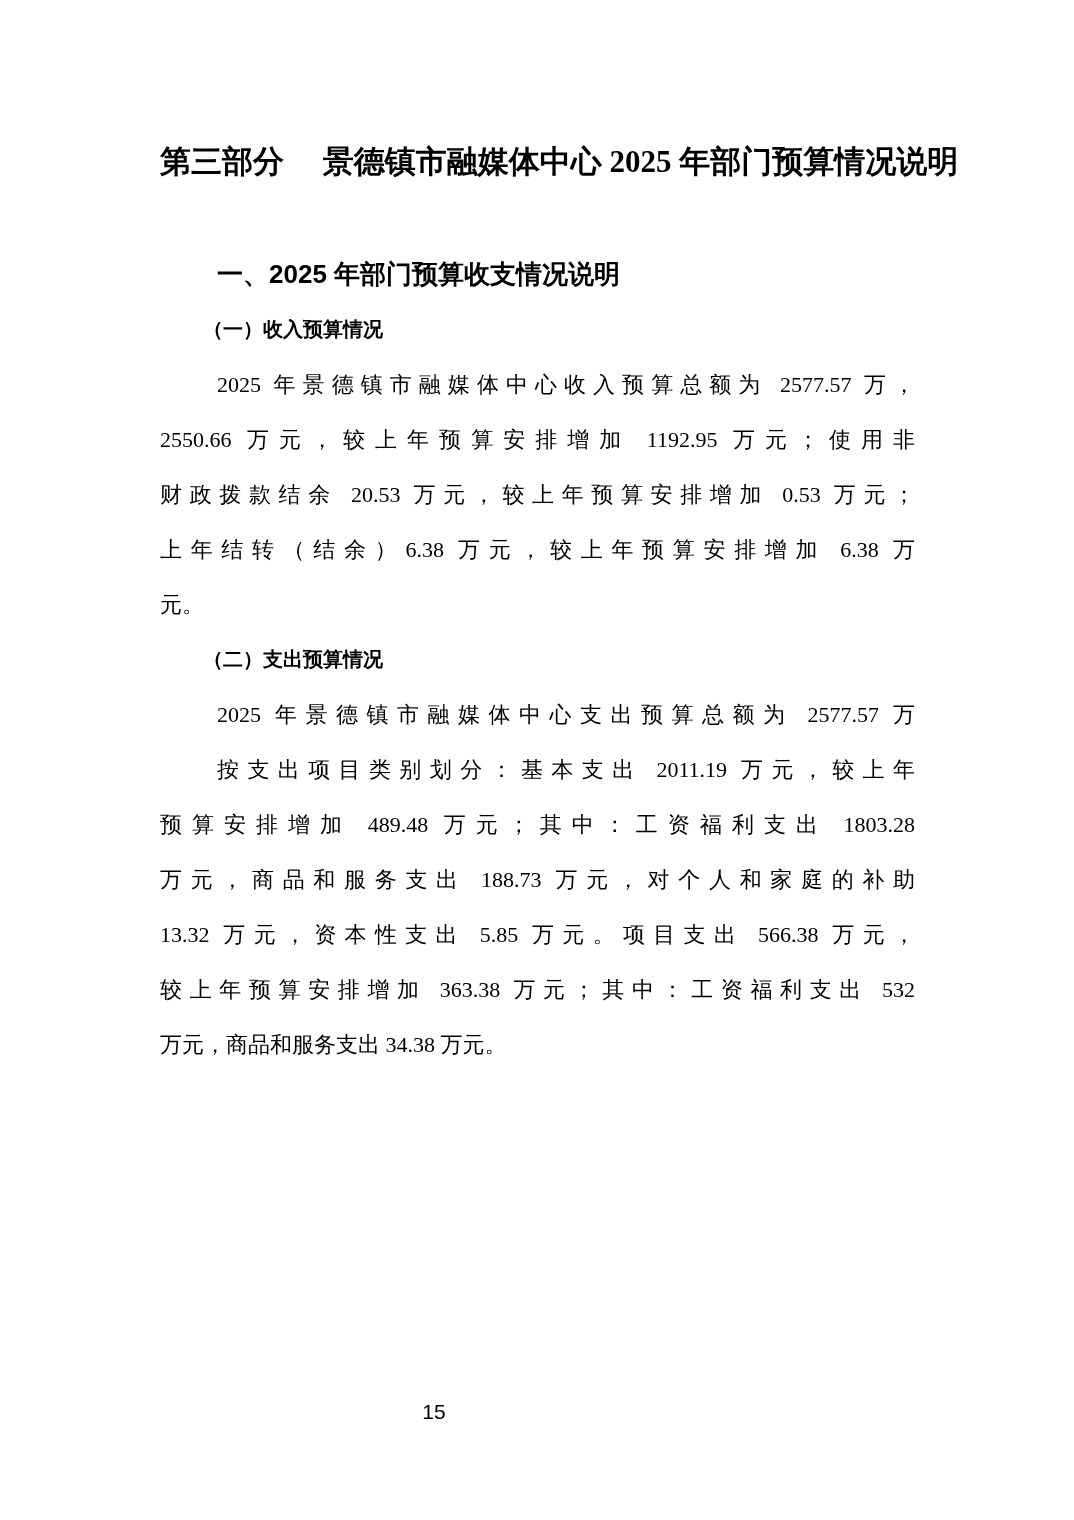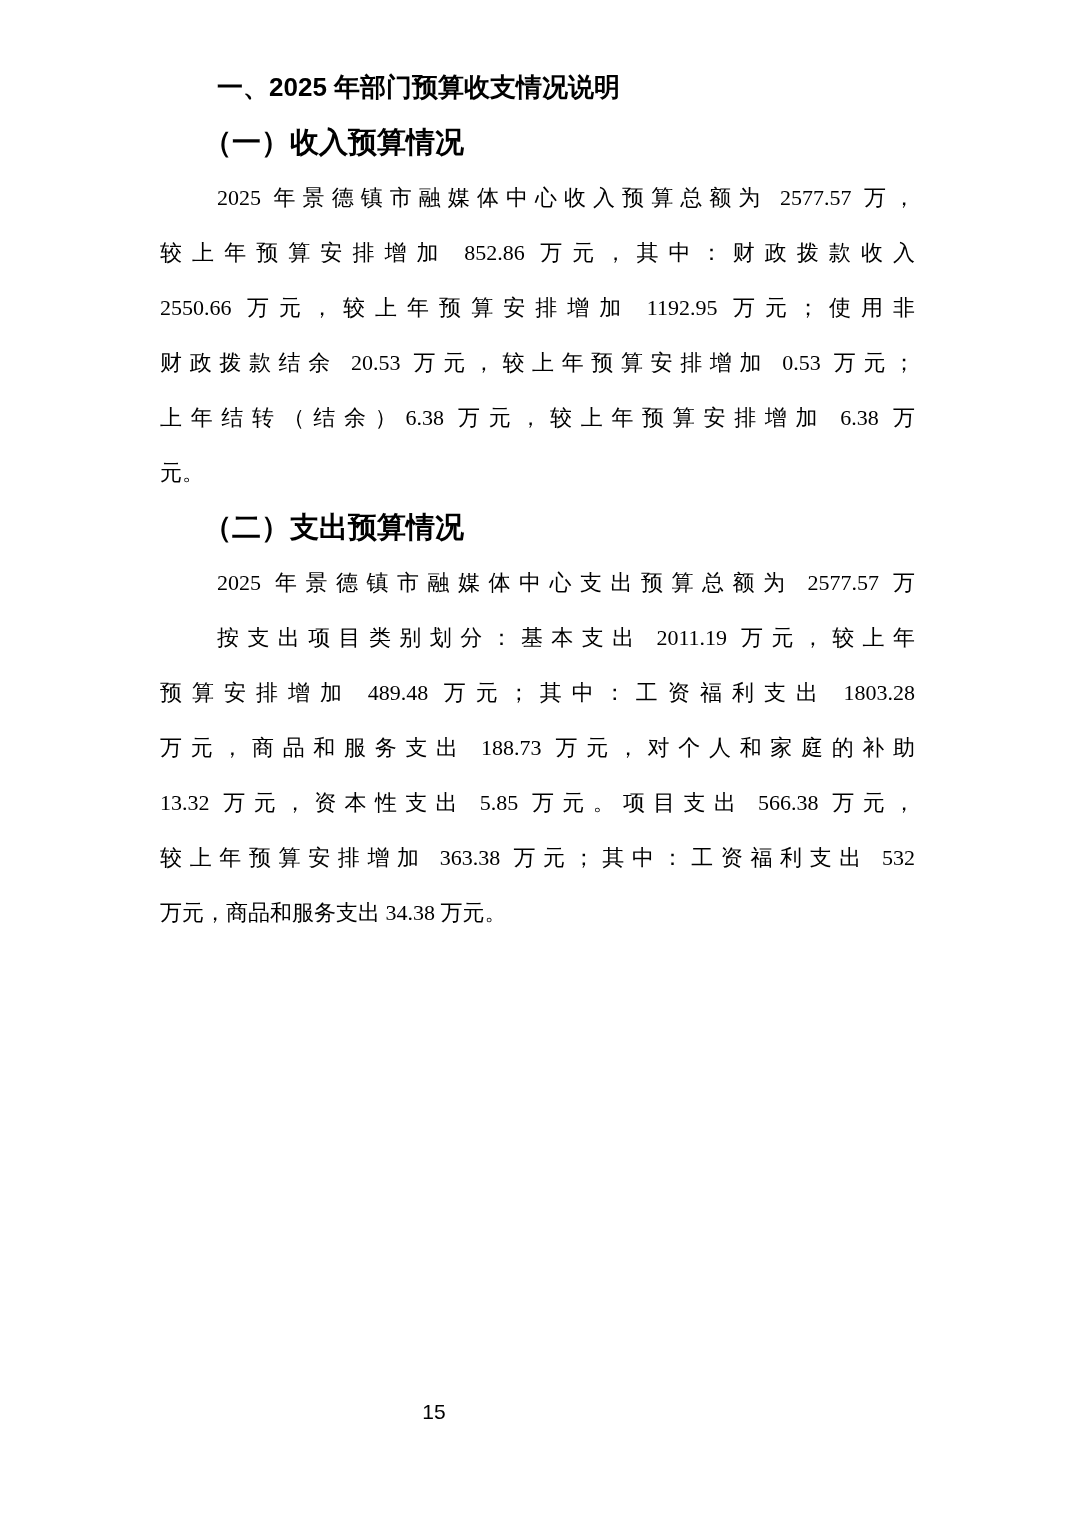--- a/index.html
+++ b/index.html
@@ -33,21 +33,21 @@
   }
   .section-heading {
     margin-top: 60px;
     font-size: 26px;
     line-height: 55px;
     font-weight: bold;
     padding-left: 57px;
     font-family: "Liberation Sans", "DejaVu Sans", sans-serif;
   }
   .sub-heading {
-    font-size: 29px;
+    font-size: 20px;
     line-height: 55px;
     font-weight: bold;
     padding-left: 43px;
     font-family: "Liberation Serif", "DejaVu Serif", serif;
   }
   .para {
     margin: 0;
   }
   .t-line {
     font-size: 22px;
@@ -72,28 +72,28 @@
     font-family: "Liberation Sans", "DejaVu Sans", sans-serif;
     color: #000000;
   }
 </style>
 </head>
 <body>
 
 <div class="page">
   <div class="content">
 
+    <div class="doc-title">第三部分　 景德镇市融媒体中心 2025 年部门预算情况说明</div>
 
     <div class="section-heading">一、2025 年部门预算收支情况说明</div>
 
     <div class="sub-heading">（一）收入预算情况</div>
 
     <div class="para">
       <div class="t-line t-first">2025 年景德镇市融媒体中心收入预算总额为 2577.57 万，</div>
-      <div class="t-line">较上年预算安排增加 852.86 万元，其中：财政拨款收入</div>
       <div class="t-line">2550.66 万元，较上年预算安排增加 1192.95 万元；使用非</div>
       <div class="t-line">财政拨款结余 20.53 万元，较上年预算安排增加 0.53 万元；</div>
       <div class="t-line">上年结转（结余）6.38 万元，较上年预算安排增加 6.38 万</div>
       <div class="t-line t-last">元。</div>
     </div>
 
     <div class="sub-heading">（二）支出预算情况</div>
 
     <div class="para">
       <div class="t-line t-first">2025 年景德镇市融媒体中心支出预算总额为 2577.57 万</div>

